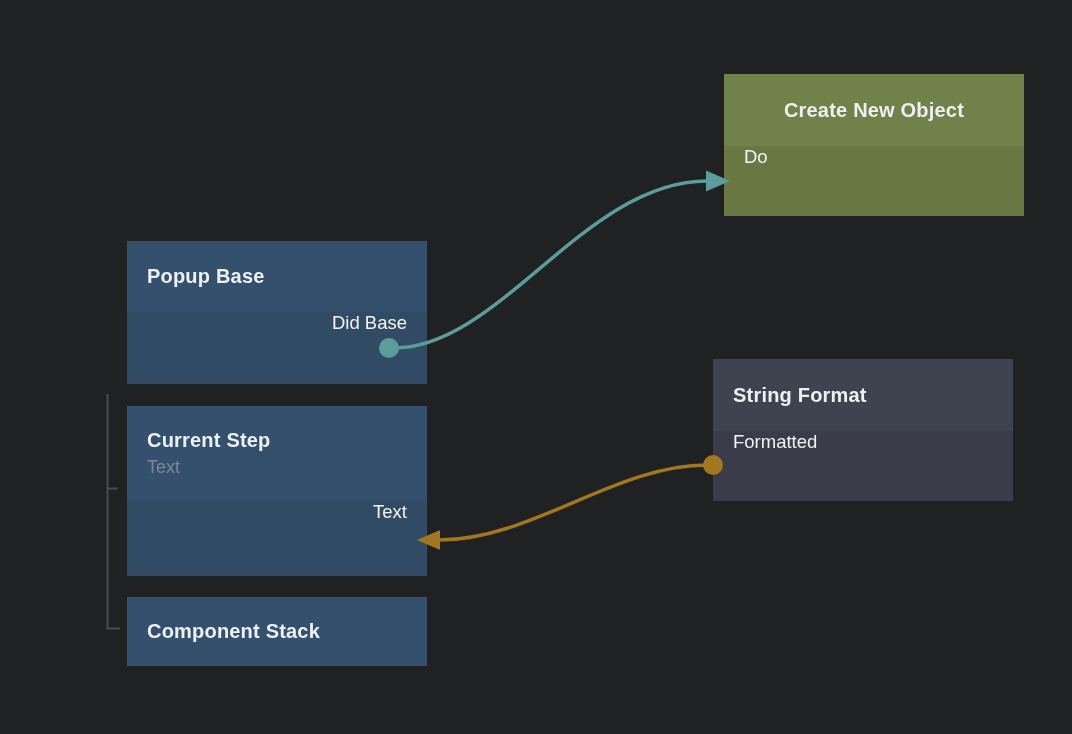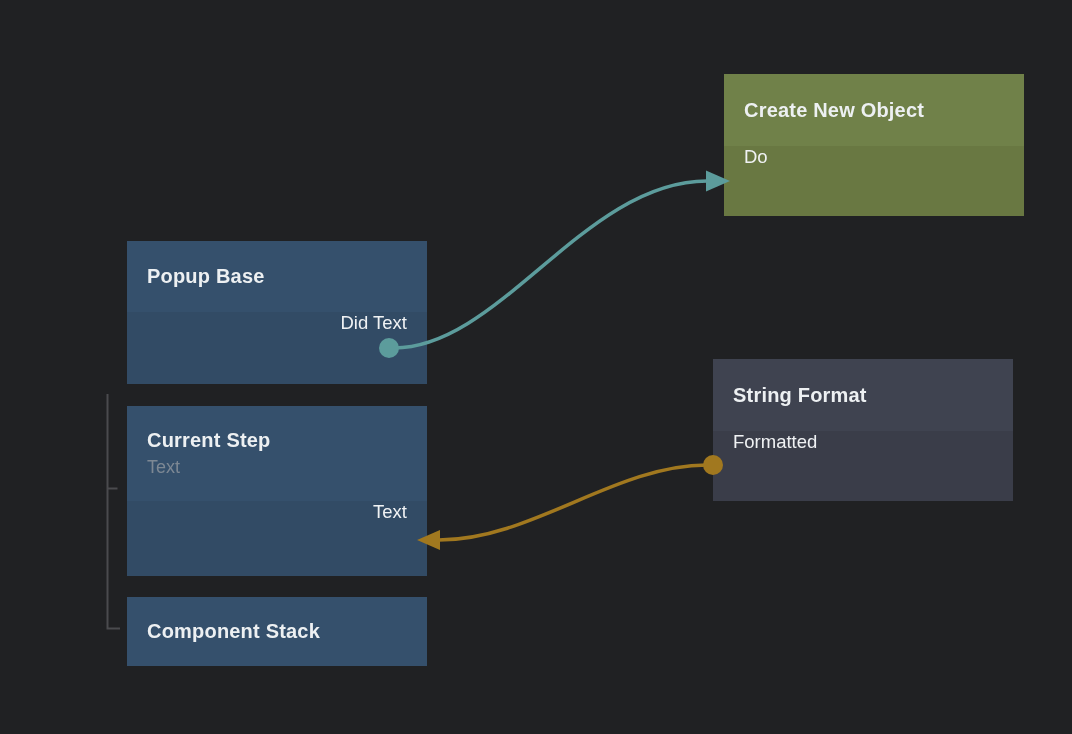--- a/index.html
+++ b/index.html
@@ -56,21 +56,21 @@
   .port.right { text-align: right; }
   .port.left  { text-align: left; }
 
   
   #node-popup-base { left: 87px; top: 241px; width: 300px; height: 143px; padding-left: 40px; }
   #node-popup-base .header { height: 71px; background: var(--blue-node-header, #35506C); }
   #node-popup-base .body   { height: 72px; background: var(--blue-node-body, #324B65); }
 
   
   #node-create-new-object { left: 724px; top: 74px; width: 300px; height: 142px; }
-  #node-create-new-object .header { height: 72px; background: var(--green-node-header, #708149); }
+  #node-create-new-object .header { height: 72px; background: var(--green-node-header, #708149); align-items: center; }
   #node-create-new-object .body   { height: 70px; background: var(--green-node-body, #697842); }
 
   
   #node-current-step { left: 127px; top: 406px; width: 300px; height: 170px; }
   #node-current-step .header { height: 95px; background: var(--blue-node-header, #35506C); }
   #node-current-step .body   { height: 75px; background: var(--blue-node-body, #324B65); }
 
   
   #node-component-stack { left: 127px; top: 597px; width: 300px; height: 69px; }
   #node-component-stack .header { height: 69px; background: var(--blue-node-header, #35506C); }
@@ -91,21 +91,21 @@
 </head>
 <body>
 
 <div class="canvas">
 
   <div class="node" id="node-popup-base">
     <div class="header">
       <div class="title">Popup Base</div>
     </div>
     <div class="body">
-      <div class="port right">Did Text</div>
+      <div class="port right">Did Base</div>
     </div>
   </div>
 
   <div class="node" id="node-create-new-object">
     <div class="header">
       <div class="title">Create New Object</div>
     </div>
     <div class="body">
       <div class="port left">Do</div>
     </div>

